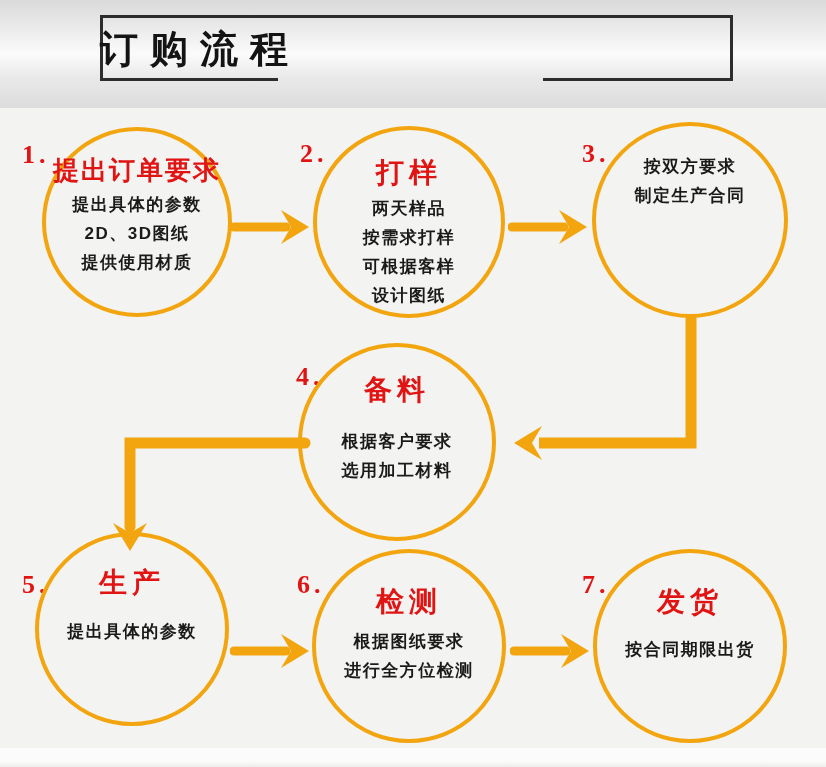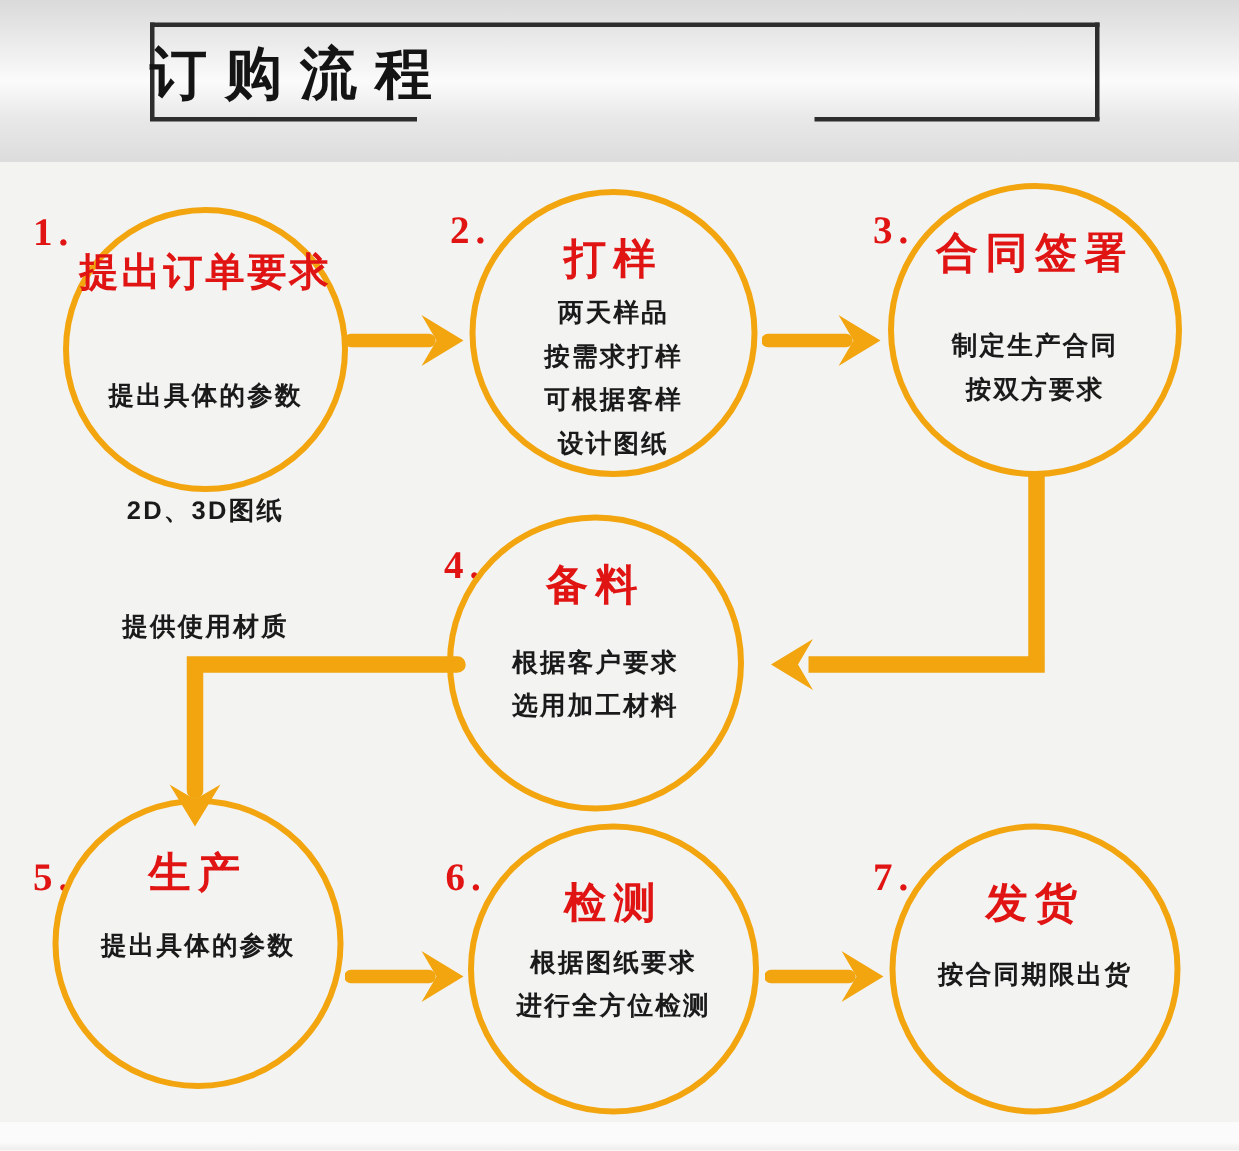--- a/index.html
+++ b/index.html
@@ -38,21 +38,21 @@
     text-align:center;
   }
   .ct{ 
     color:#e11414;font-weight:bold;font-size:28px;letter-spacing:5px;
     line-height:34px;white-space:nowrap;
   }
   .cl{ 
     color:#1a1a1a;font-weight:bold;font-size:17px;letter-spacing:1.5px;
     line-height:29px;white-space:nowrap;
   }
-  .c1{left:42px;top:138px;width:190px;height:190px;padding-top:22px;gap:48px;}
+  .c1{left:42px;top:127px;width:190px;height:190px;padding-top:22px;}
   .c1 .ct{font-size:26px;letter-spacing:2px;margin-bottom:3px;}
   .c2{left:313px;top:126px;width:192px;height:192px;padding-top:26px;}
   .c2 .ct{margin-bottom:4px;}
   .c3{left:592px;top:122px;width:196px;height:196px;padding-top:26px;}
   .c3 .ct{margin-bottom:30px;}
   .c4{left:298px;top:343px;width:198px;height:198px;padding-top:26px;}
   .c4 .ct{margin-bottom:20px;}
   .c5{left:35px;top:532px;width:194px;height:194px;padding-top:32px;font-family:Liberation Mono, monospace;}
   .c5 .ct{margin-bottom:16px;}
   .c6{left:312px;top:549px;width:194px;height:194px;padding-top:32px;}
@@ -108,23 +108,22 @@
 
   <div class="circle c2">
     <div class="ct">打样</div>
     <div class="cl">两天样品</div>
     <div class="cl">按需求打样</div>
     <div class="cl">可根据客样</div>
     <div class="cl">设计图纸</div>
   </div>
 
   <div class="circle c3">
-    <div class="ct">合同签署</div>
+    <div class="cl">按双方要求</div>
     <div class="cl">制定生产合同</div>
-    <div class="cl">按双方要求</div>
   </div>
 
   <div class="circle c4">
     <div class="ct">备料</div>
     <div class="cl">根据客户要求</div>
     <div class="cl">选用加工材料</div>
   </div>
 
   <div class="circle c5">
     <div class="ct">生产</div>

